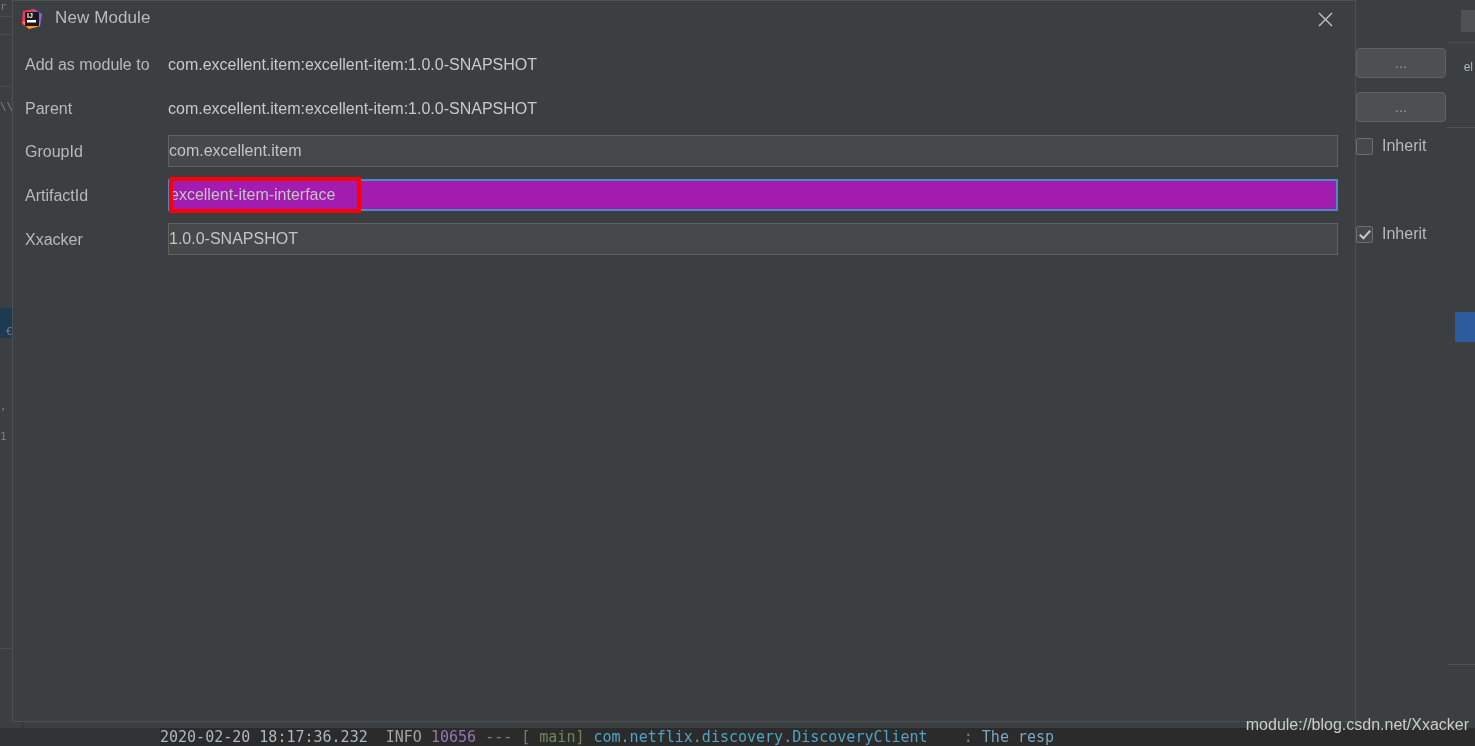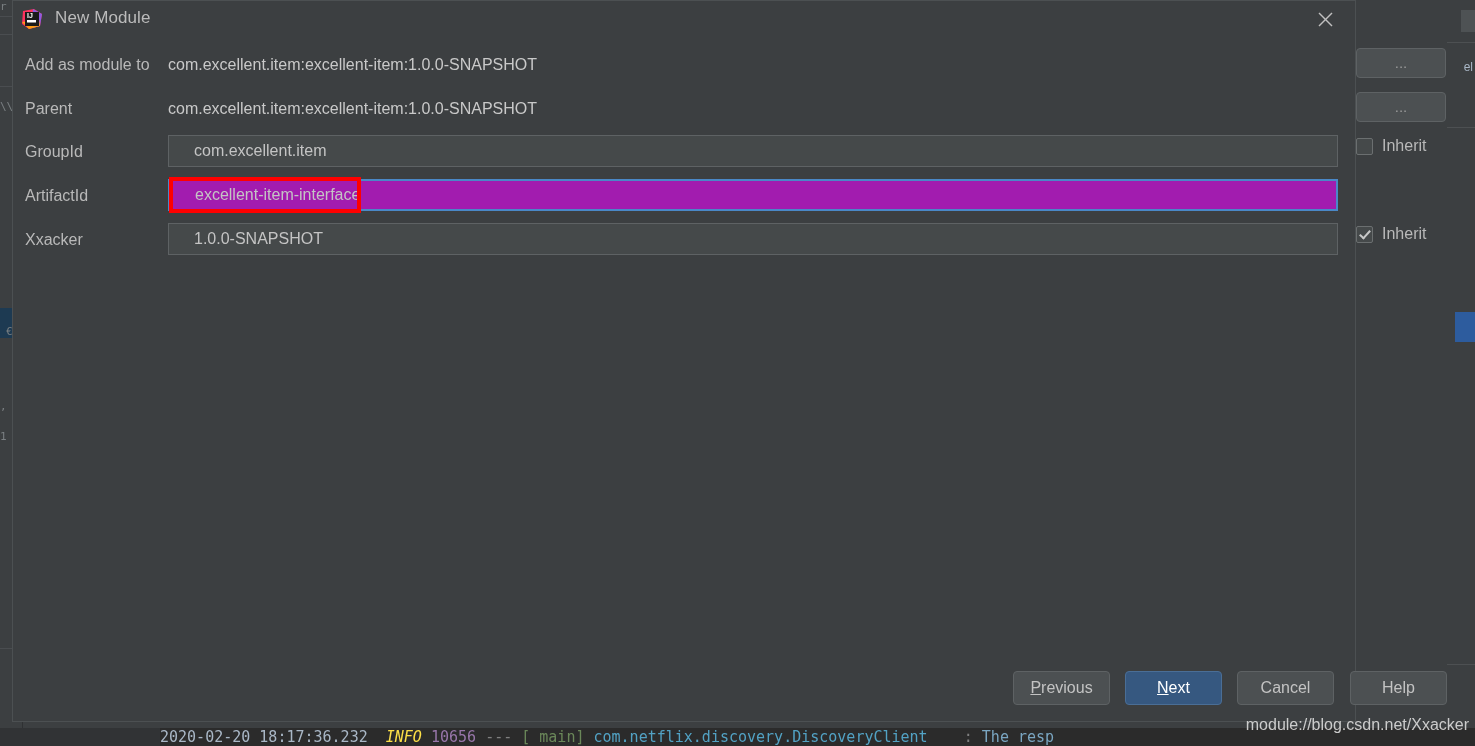--- a/index.html
+++ b/index.html
@@ -98,21 +98,21 @@
     line-height: 18px;
   }
   #console-strip .gutter {
     display: inline-block;
     width: 160px;
     height: 18px;
     background: #313335;
     vertical-align: top;
   }
   .c-date  { color: #a9b7c6; }
-  .c-info  { color: #fde047; font-style: italic; }
+  .c-info  { color: #a3a3a3; }
   .c-pid   { color: #9876aa; }
   .c-dash  { color: #808080; }
   .c-thread{ color: #6a8759; }
   .c-class { color: #52a2c4; }
   .c-msg   { color: #7aa6c2; margin-top: 26px; }
 
   
   #dialog {
     position: absolute;
     left: 12px;
@@ -195,21 +195,21 @@
     left: 155px;
     top: 0;
     width: 1170px;
     height: 32px;
     box-sizing: border-box;
     background: #45494a;
     border: 1px solid #5e6264;
     color: #c4c4c4;
     font-family: "Liberation Sans", sans-serif;
     font-size: 16px;
-    padding: 0 25px;
+    padding: 0 0;
     outline: none;
     border-radius: 0;
   }
   .text-input.focused {
     border: 2px solid #4a88c7;
     background: #a21caf;
   }
   .browse-button {
     position: absolute;
     left: 1343px;
@@ -407,24 +407,16 @@
       <div class="inherit-group">
         <span class="checkbox checked"></span>
         <span class="inherit-label">Inherit</span>
       </div>
     </div>
 
   </div>
 
   <div id="annotation-box"></div>
 
-  <div id="footer">
-    <div class="dlg-button" style="left:1000px;width:97px"><span class="mnemonic">P</span><span>revious</span></div>
-
-    <div class="dlg-button primary" style="left:1112px;width:97px"><span class="mnemonic">N</span><span>ext</span></div>
-
-    <div class="dlg-button" style="left:1224px;width:97px">Cancel</div>
-    <div class="dlg-button" style="left:1337px;width:97px">Help</div>
-  </div>
 
 </div>
 
 <div id="watermark">module://blog.csdn.net/Xxacker</div>
 
 </body></html>

